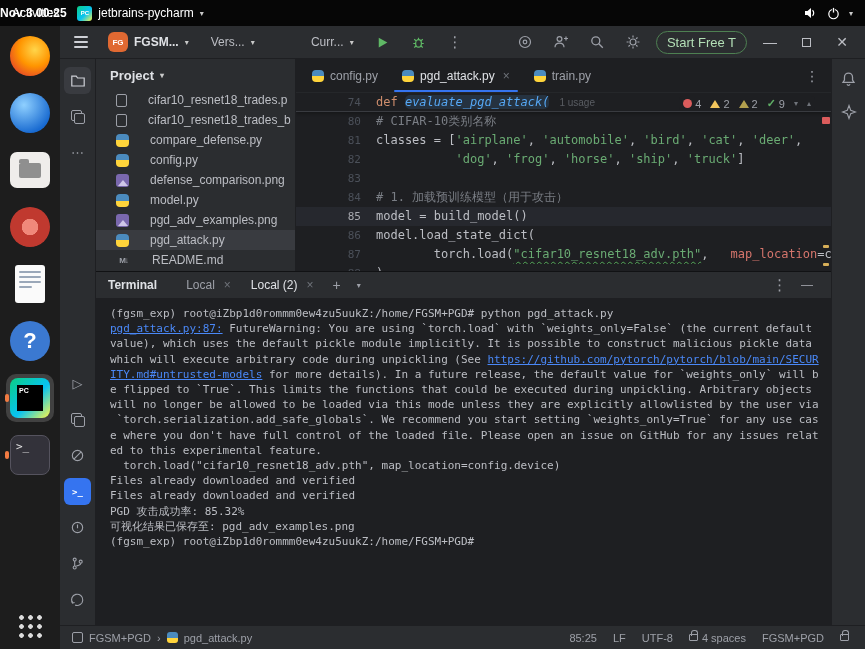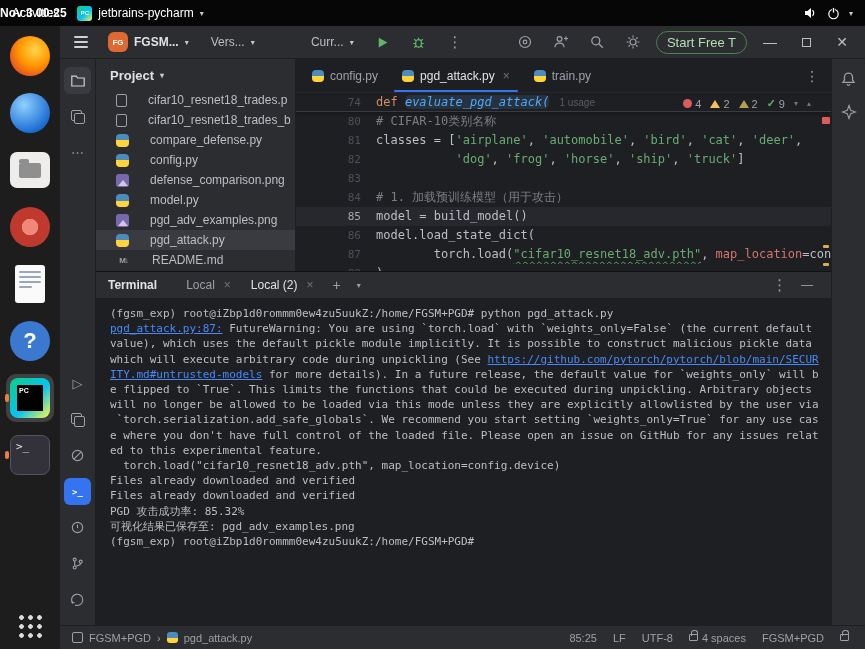--- a/index.html
+++ b/index.html
@@ -112,21 +112,21 @@
   .code-line { display:flex; height:19px; line-height:19px; }
   .code-line .code { flex:1; overflow:hidden; }
   .code-line.current { background:#26282E; }
   .code-line.current .ln { color:#A8AAB0; }
   .code { font-family:"DejaVu Sans Mono",monospace; font-size:12px; white-space:pre; }
   .tok-plain { color:#BCBEC4; }
   .tok-kw { color:#CF8E6D; }
   .tok-str { color:#6AAB73; }
   .tok-strwavy { color:#6AAB73; text-decoration:underline wavy #54A857 1px; text-underline-offset:3px; }
   .tok-comment { color:#7A7E85; }
-  .tok-param { color:#D5756C; }
+  .tok-param { color:#D5756C;margin-left:15px; }
   .tok-fnhl { color:#56A8F5; background:rgba(86,168,245,.14); border-radius:5px;font-style:italic; }
 
   .inspections { position:absolute; top:37px; right:16px; display:flex; align-items:center; gap:9px; z-index:4;
                  background:#1E1F22; padding:1px 4px; border-radius:4px; }
   .insp { display:flex; align-items:center; }
   .insp b { font-weight:normal; color:#9DA0A8; font-size:11px; margin-left:3px; }
   .dot-err { width:9px; height:9px; border-radius:50%; background:#DB5C5C; display:inline-block; }
   .tri { width:0; height:0; border-left:5px solid transparent; border-right:5px solid transparent; border-bottom:8px solid #F2C55C; display:inline-block; }
   .tri.weakc { border-bottom-color:#B3A04E; }
   .chk { color:#5FAD65; font-style:normal; font-weight:bold; font-size:11px; }

